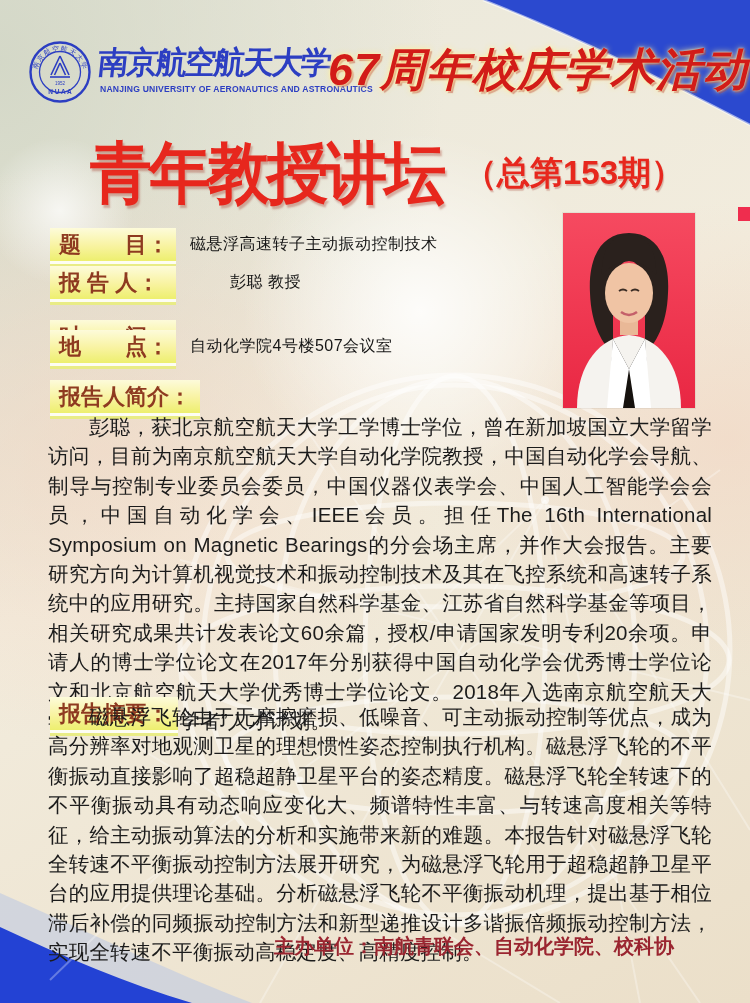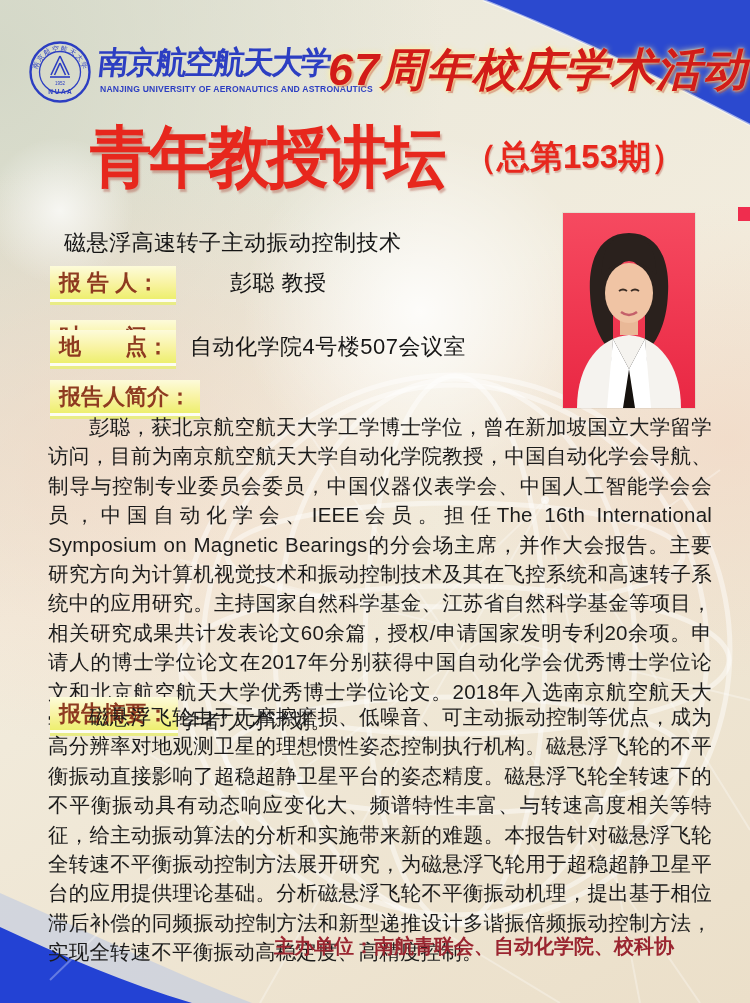--- a/index.html
+++ b/index.html
@@ -33,41 +33,41 @@
     white-space:nowrap;
   }
   .banner67{
     left:328px;top:40px;
     font-size:45px;font-weight:900;font-style:italic;
     color:#d21c18;white-space:nowrap;letter-spacing:1px;
     text-shadow:0 0 6px rgba(255,238,150,0.95),0 0 2px rgba(255,248,190,1),2px 2px 1px rgba(170,25,20,0.45);
   }
 
   
-  .title-row{left:90px;top:112px;display:flex;align-items:center;white-space:nowrap;}
+  .title-row{left:90px;top:128px;display:flex;align-items:center;white-space:nowrap;}
   .title-main{
     font-size:67px;font-weight:900;color:#e7271d;letter-spacing:-3px;
     transform:scaleX(0.92);transform-origin:left center;
     text-shadow:2px 3px 2px rgba(160,50,35,0.35);
   }
   .title-issue{
     font-size:33px;font-weight:900;color:#e7271d;margin-left:-10px;
     text-shadow:1px 2px 1px rgba(160,50,35,0.3);
   }
 
   
   .info-row{left:50px;display:flex;align-items:center;white-space:nowrap;}
   .label-box{
     display:inline-block;width:108px;padding:3px 9px;
     background:linear-gradient(180deg,#fdfbda 0%,#f8f3a0 55%,#edef6e 100%);
     box-shadow:0 3px 0 rgba(255,255,255,0.9),0 6px 0 #e9ec86;
     color:#8e3a20;font-weight:bold;font-size:22px;line-height:27px;
   }
   .label-box.wide{width:auto;}
-  .info-val{margin-left:14px;font-size:22px;color:#151515;letter-spacing:0.5px;}
+  .info-val{margin-left:14px;font-size:16px;color:#151515;letter-spacing:0.5px;}
 
   
   .body-text{
     left:48px;width:664px;
     font-size:20.5px;line-height:29.4px;color:#1b1b1b;
     text-align:justify;text-indent:2em;letter-spacing:0.2px;
   }
 
   
   .photo{left:563px;top:213px;width:132px;height:195px;box-shadow:0 0 0 1px rgba(0,0,0,0.05);}
@@ -140,20 +140,21 @@
   <div class="layer univ-cn">南京航空航天大学</div>
   <div class="layer univ-en">NANJING UNIVERSITY OF AERONAUTICS AND ASTRONAUTICS</div>
   <div class="layer banner67">67周年校庆学术活动</div>
 
   <div class="layer title-row">
     <span class="title-main">青年教授讲坛</span>
     <span class="title-issue">（总第153期）</span>
   </div>
 
   <div class="layer info-row" style="top:228px;">
+    <span class="label-box">题　　目：</span>
     <span class="info-val">磁悬浮高速转子主动振动控制技术</span>
   </div>
   <div class="layer info-row" style="top:266px;gap:40px;">
     <span class="label-box">报 告 人：</span>
     <span class="info-val">彭聪  教授</span>
   </div>
   <div class="layer info-row" style="top:320px;">
     <span class="label-box">时　　间：</span>
   </div>
   <div class="layer info-row" style="top:330px;">

